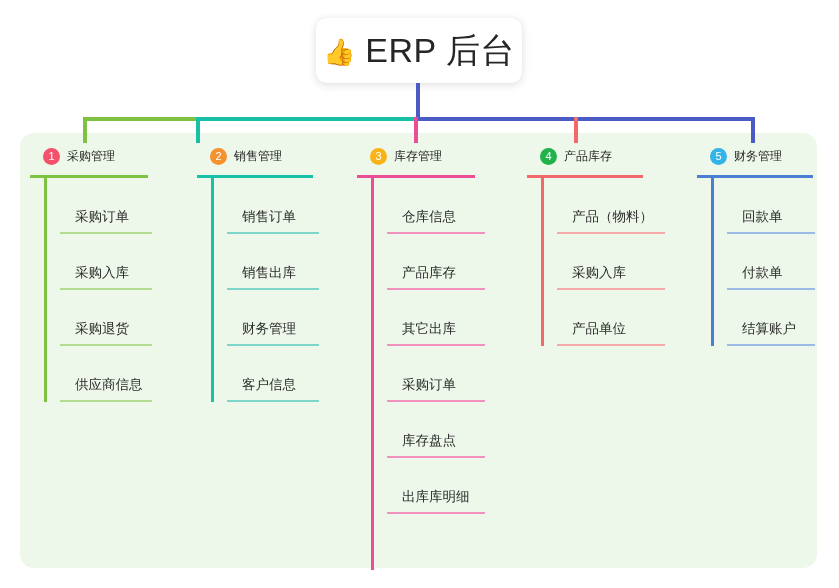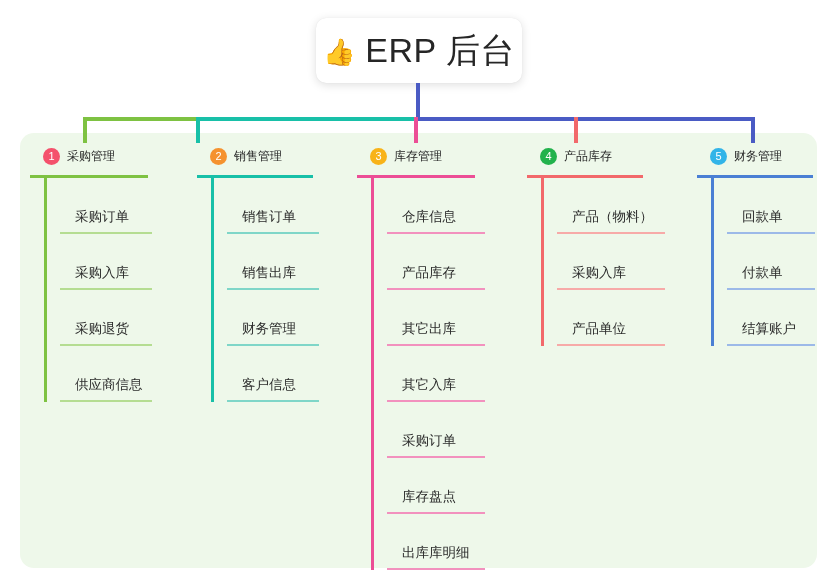--- a/index.html
+++ b/index.html
@@ -237,24 +237,20 @@
         </div>
         <div class="leaf">
           <span class="leaf-label">产品库存</span>
           <div class="leaf-rule" style="width: 98px; background: rgb(242, 145, 190);"></div>
         </div>
         <div class="leaf">
           <span class="leaf-label">其它出库</span>
           <div class="leaf-rule" style="width: 98px; background: rgb(242, 145, 190);"></div>
         </div>
         <div class="leaf">
-          <span class="leaf-label">其它入库</span>
-          <div class="leaf-rule" style="width: 98px; background: rgb(242, 145, 190);"></div>
-        </div>
-        <div class="leaf">
           <span class="leaf-label">采购订单</span>
           <div class="leaf-rule" style="width: 98px; background: rgb(242, 145, 190);"></div>
         </div>
         <div class="leaf">
           <span class="leaf-label">库存盘点</span>
           <div class="leaf-rule" style="width: 98px; background: rgb(242, 145, 190);"></div>
         </div>
         <div class="leaf">
           <span class="leaf-label">出库库明细</span>
           <div class="leaf-rule" style="width: 98px; background: rgb(242, 145, 190);"></div>

